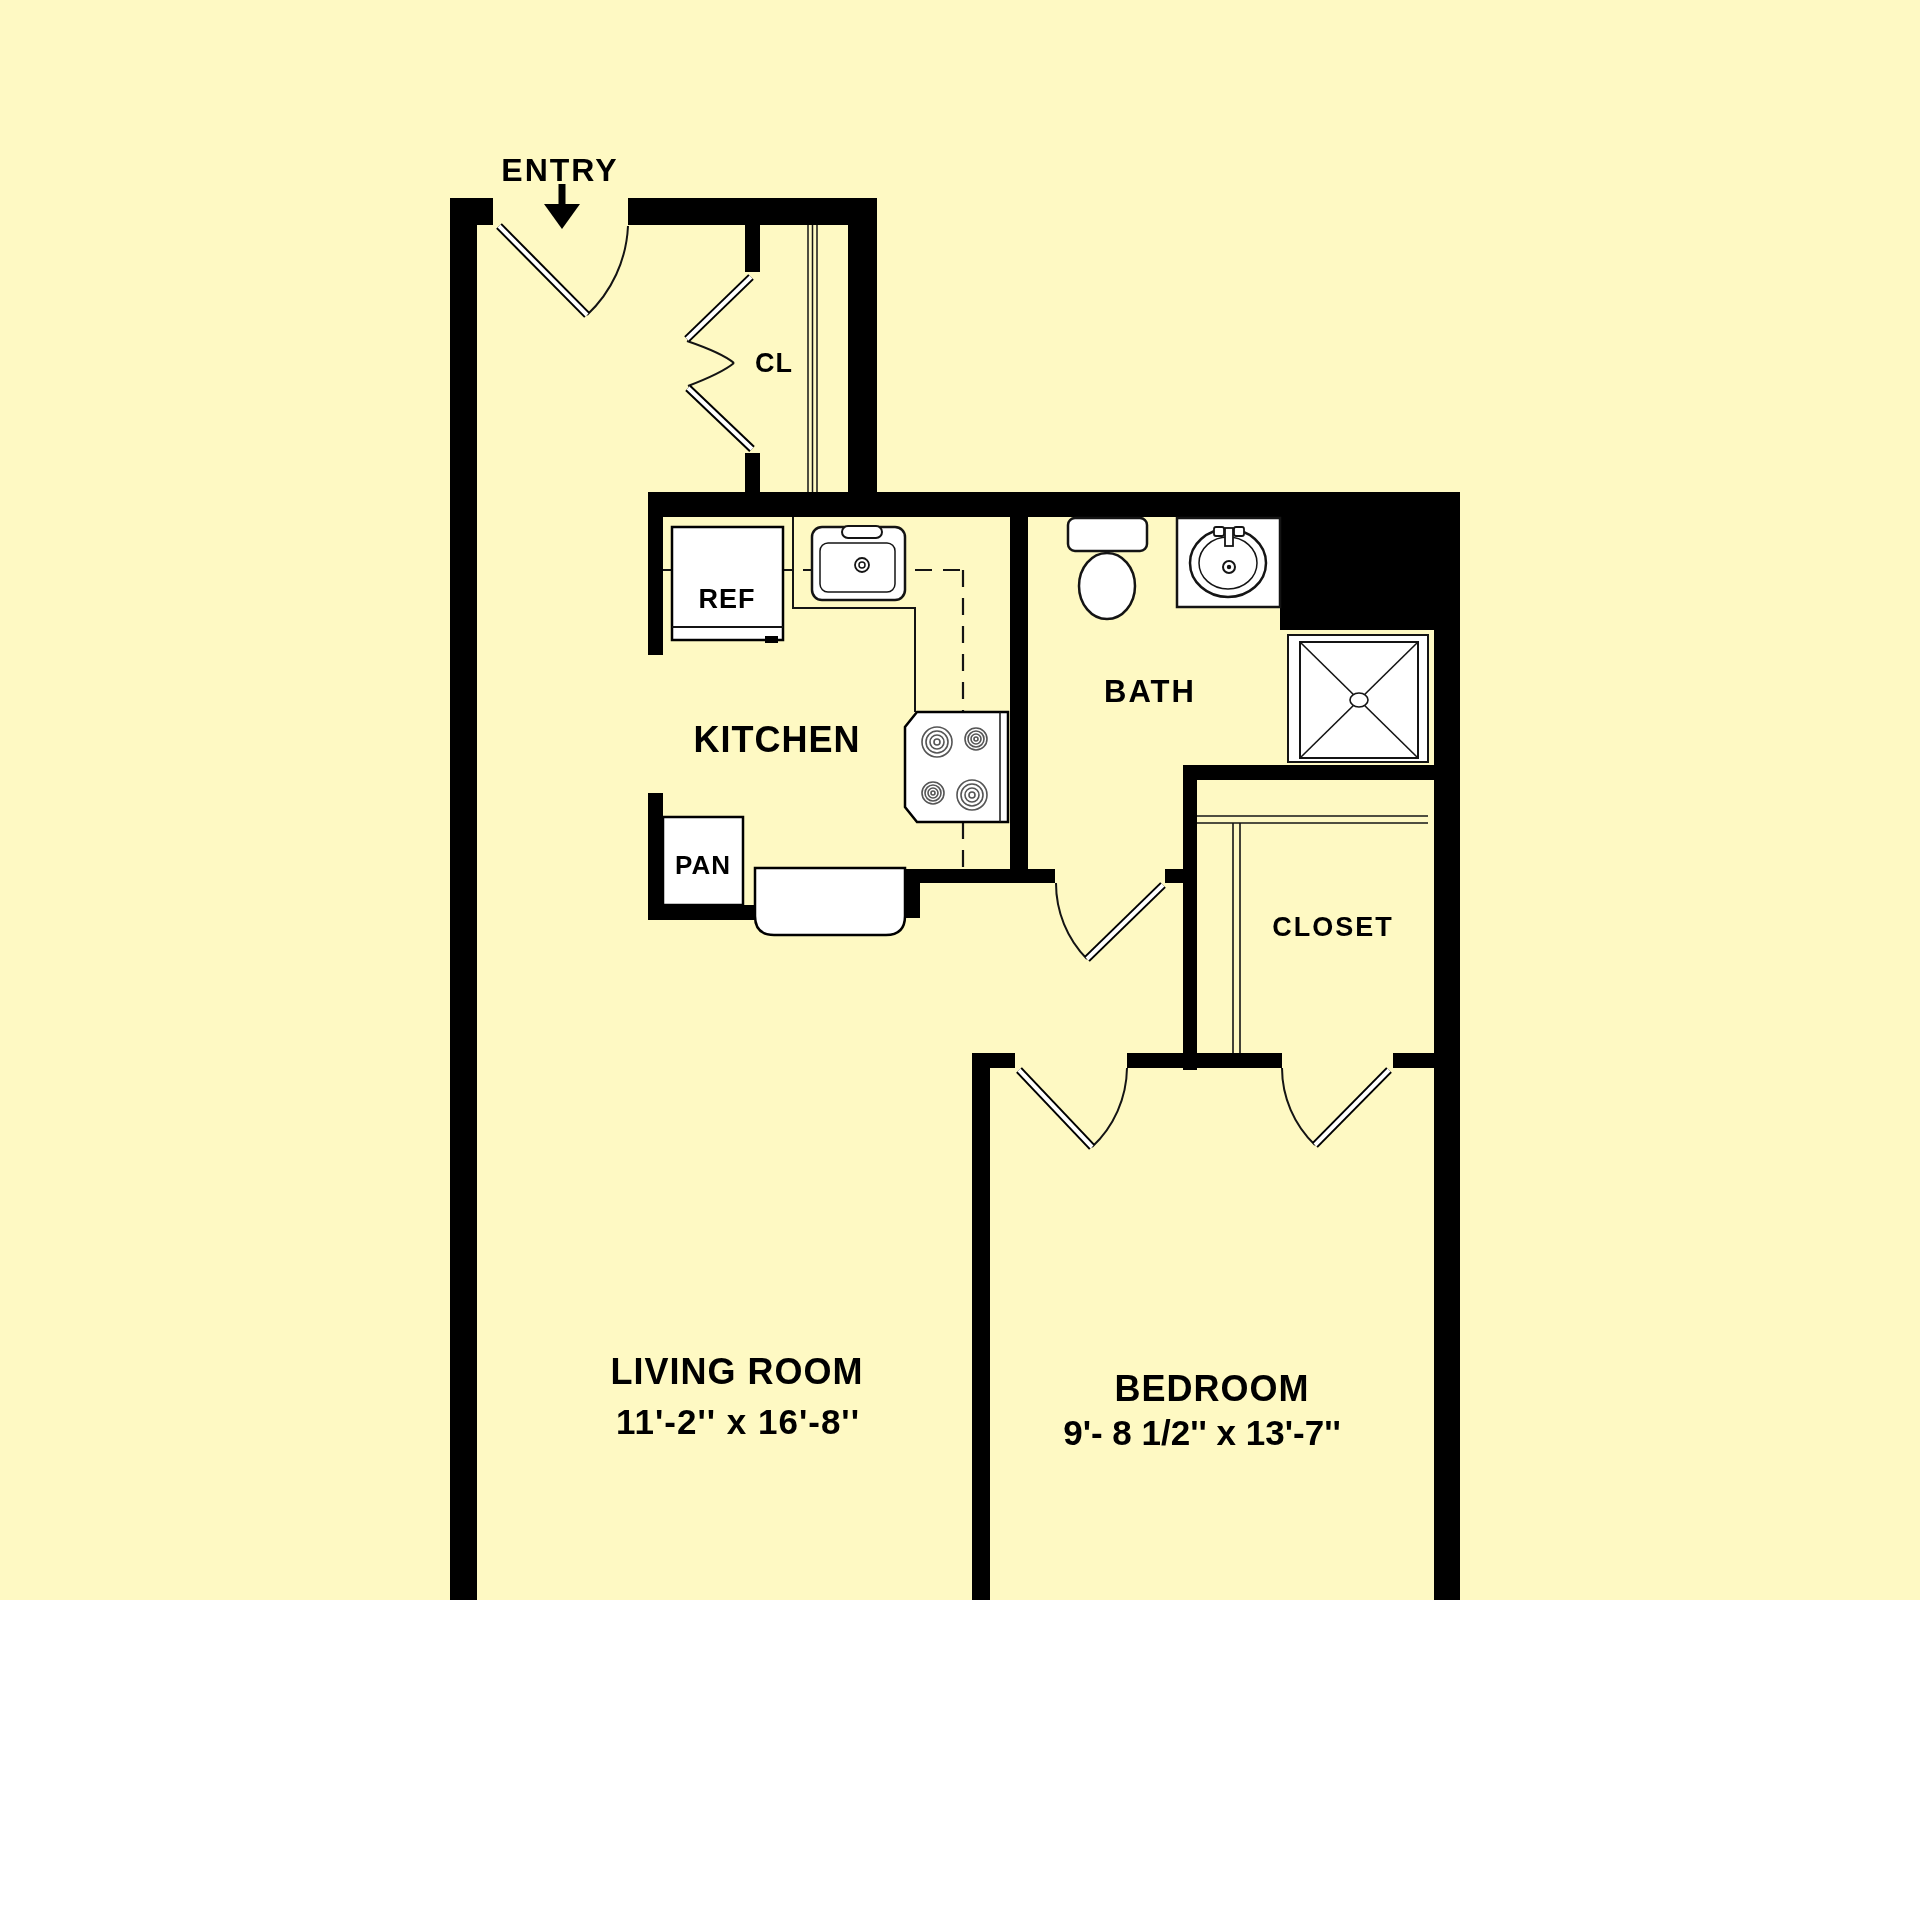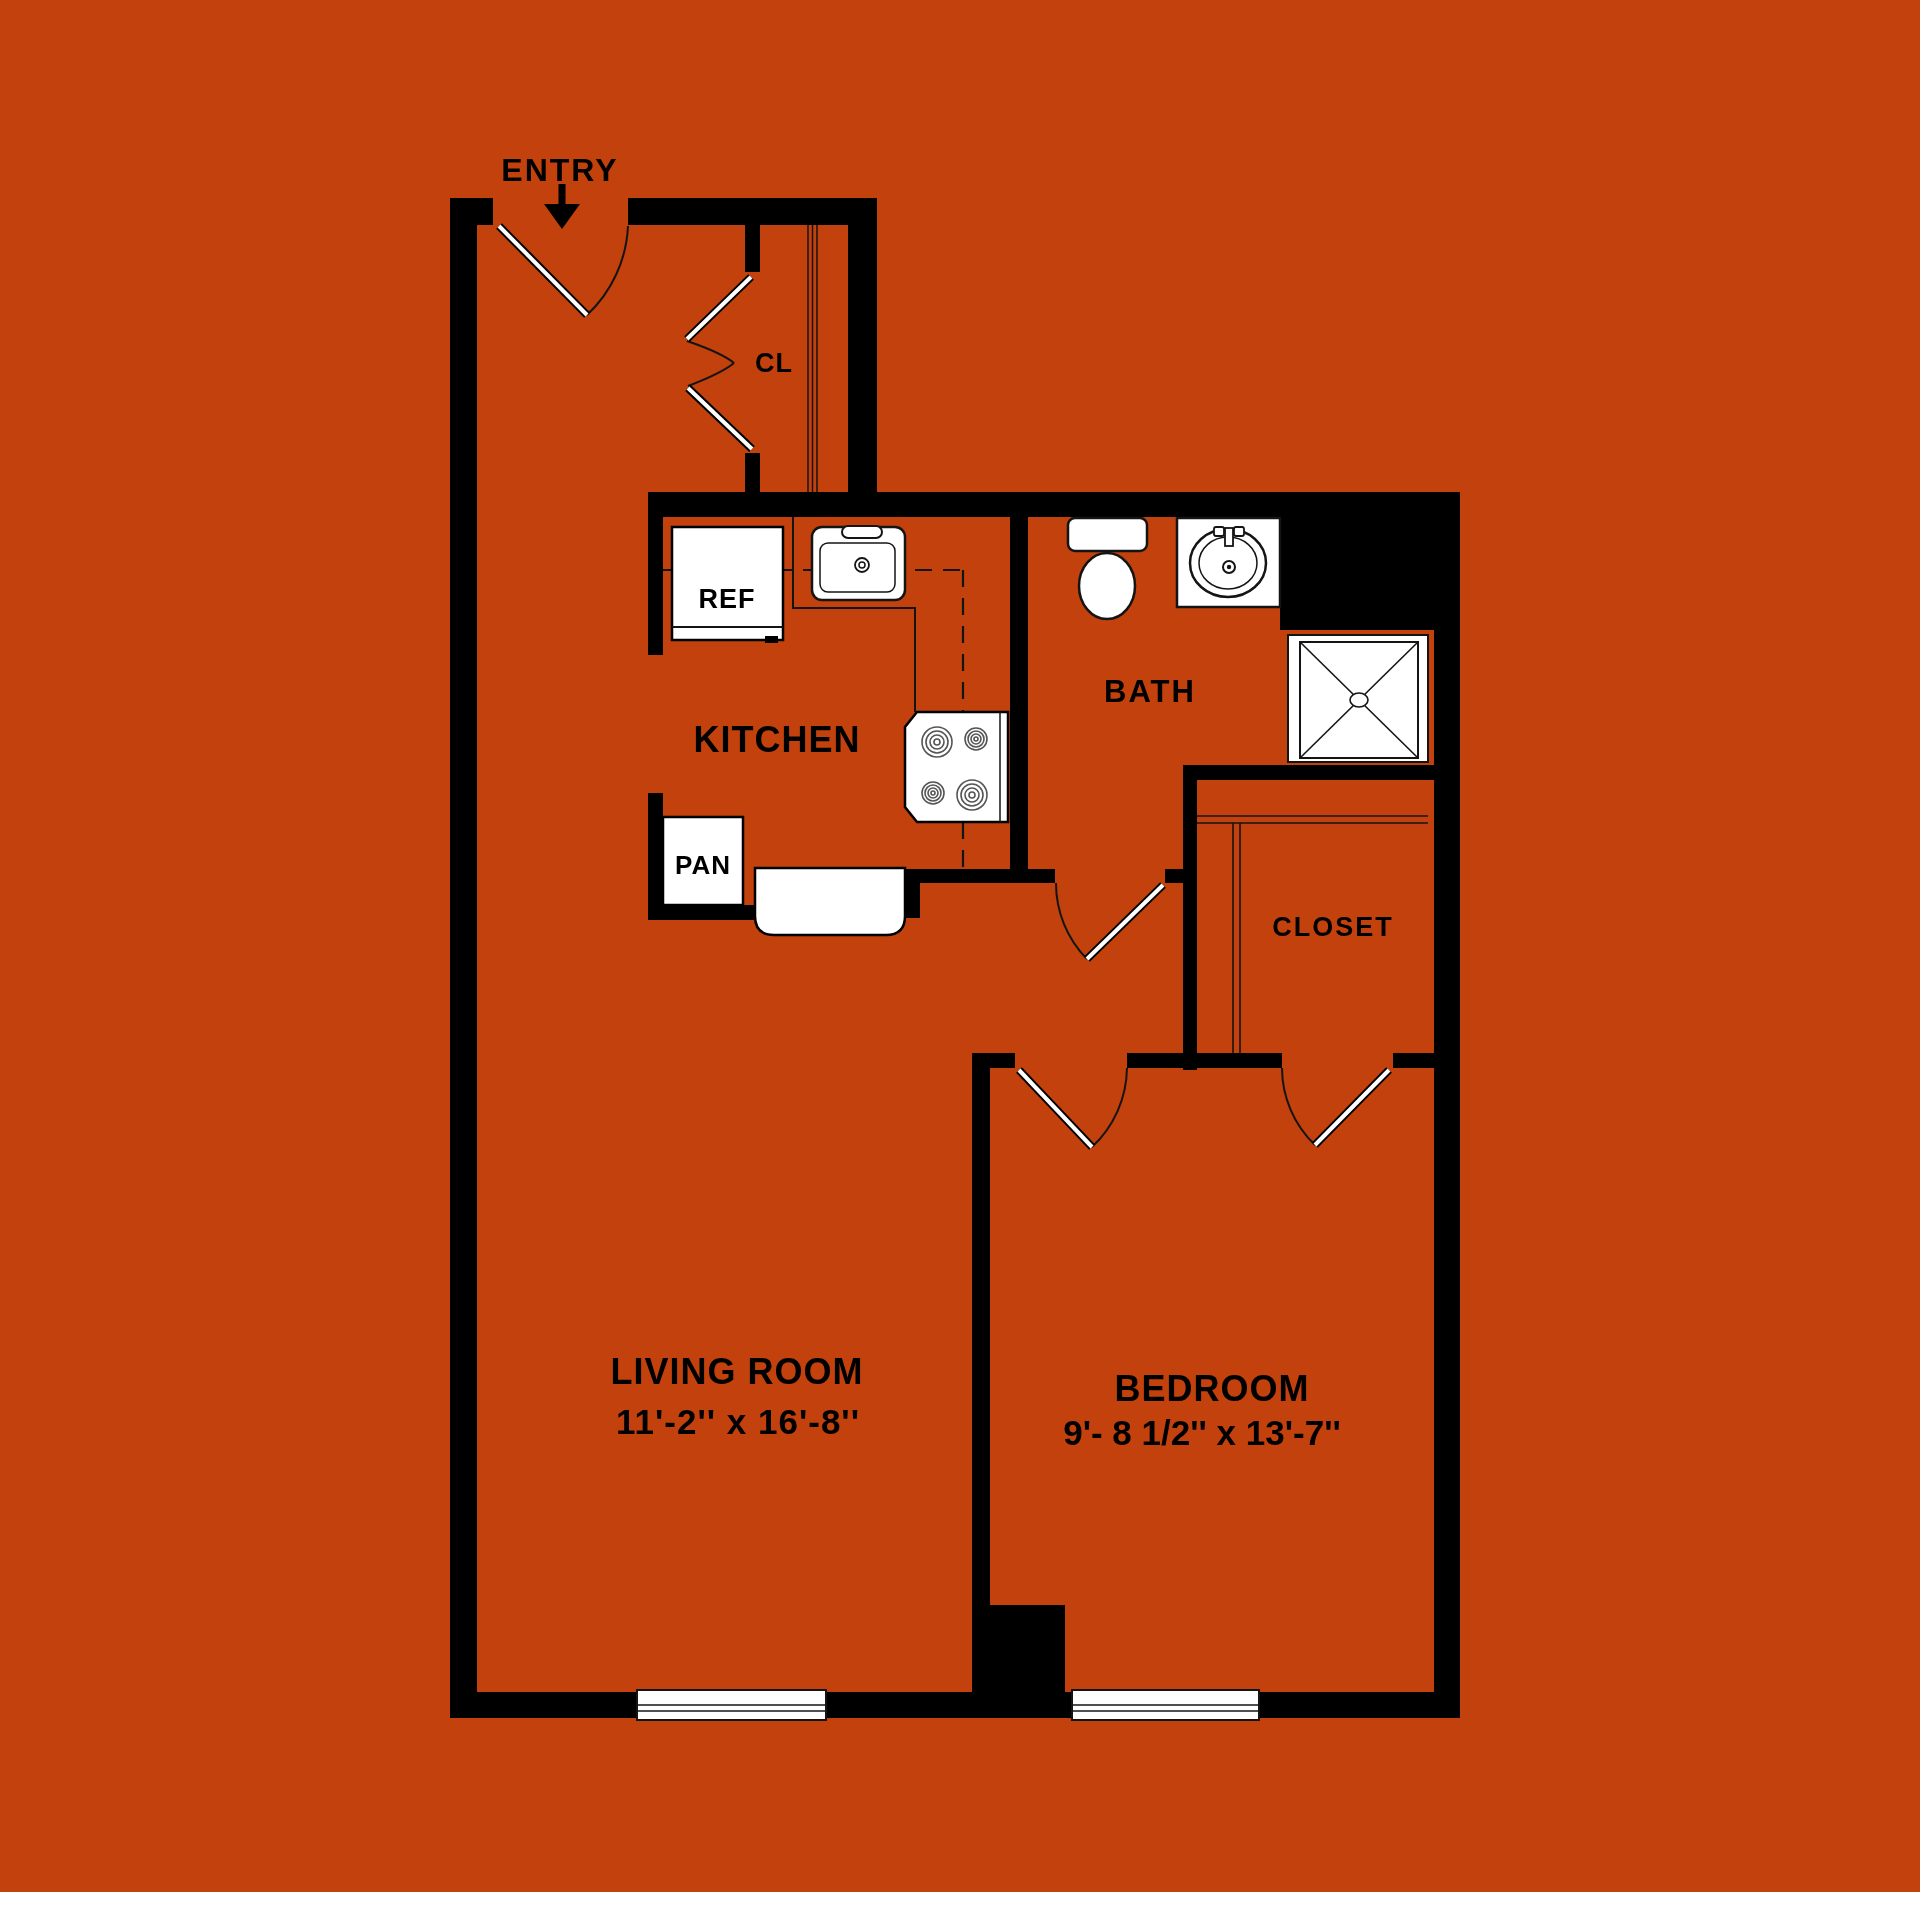--- a/index.html
+++ b/index.html
@@ -1,16 +1,16 @@
 <!DOCTYPE html>
 <html><head>
 <meta charset="utf-8">
 <style>
   html,body{margin:0;padding:0;background:#ffffff;}
-  #canvas{position:relative;width:1920px;height:1892px;background:#c2410c;overflow:hidden;}
+  #canvas{position:relative;width:1920px;height:1600px;background:#fef9c3;overflow:hidden;}
   svg{position:absolute;left:0;top:0;}
   text{font-family:"Liberation Sans", sans-serif;font-weight:bold;fill:#000000;}
 </style>
 </head>
 <body>
 
 <div id="canvas">
 <svg width="1920" height="1920" viewBox="0 0 1920 1920">
 
   <g fill="#000000" stroke="none">

